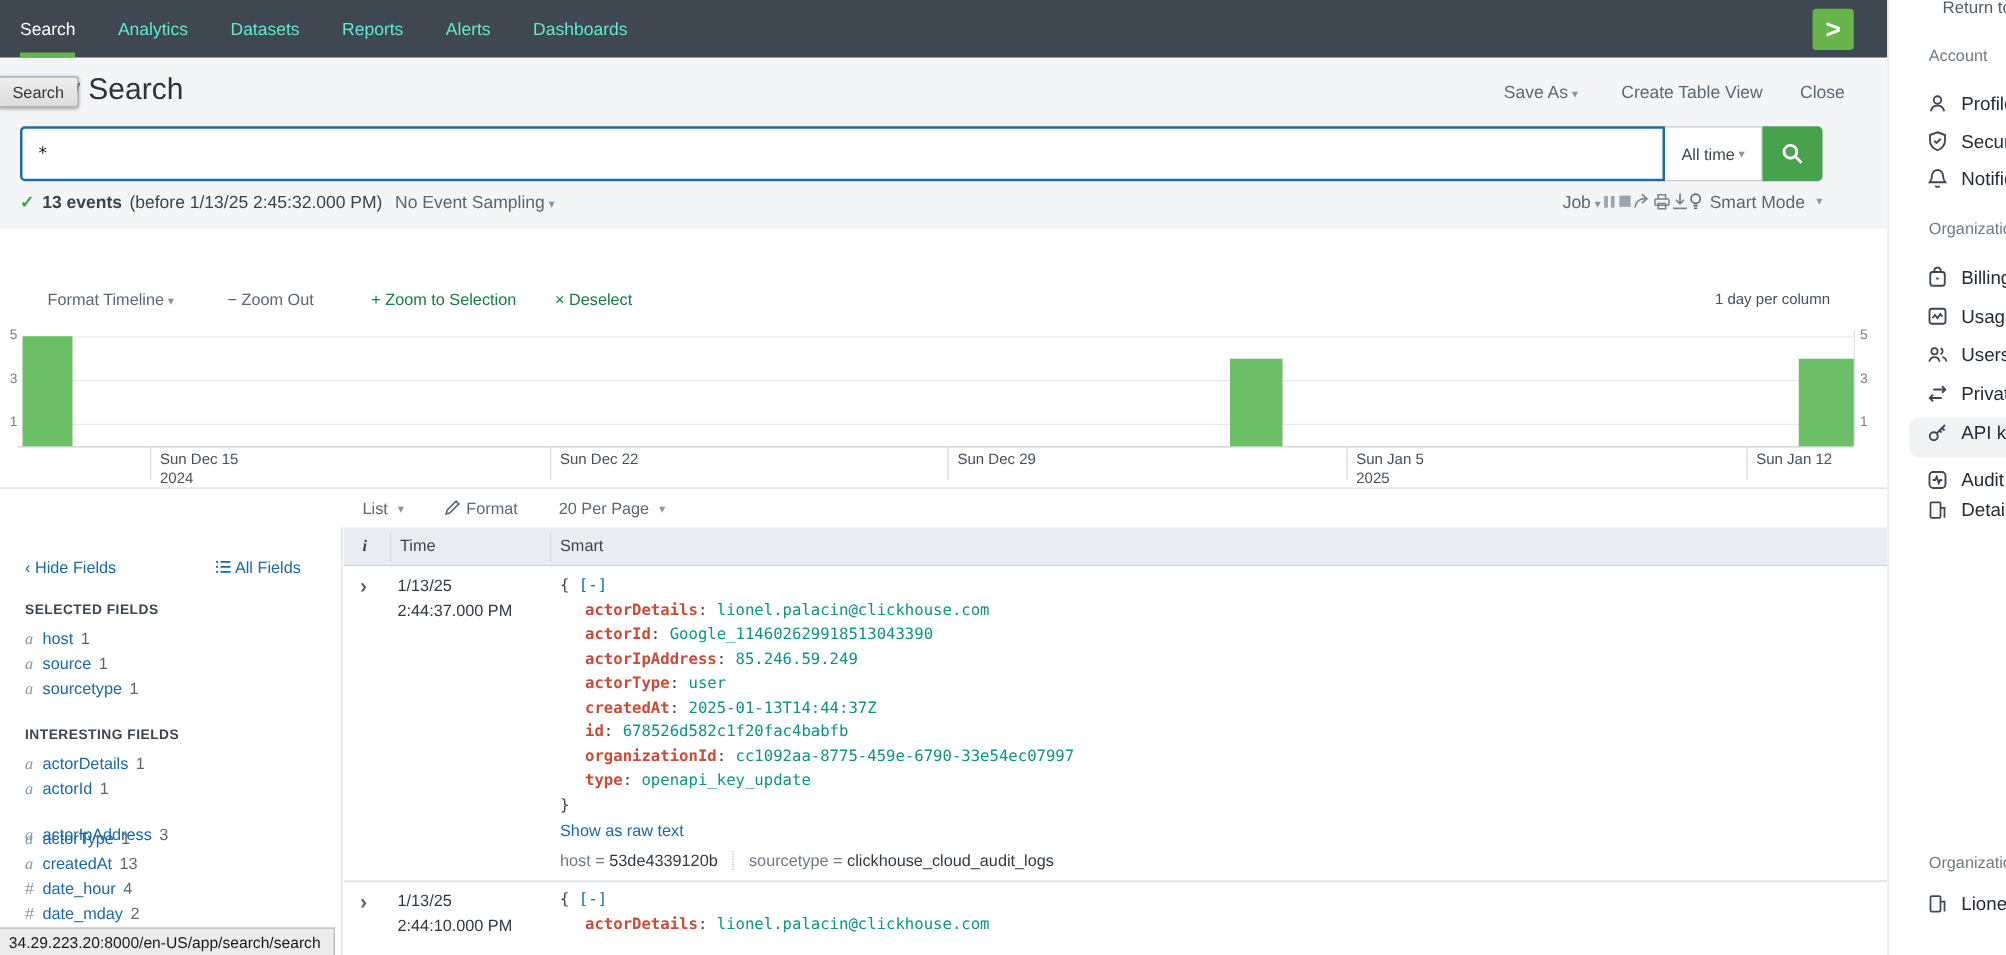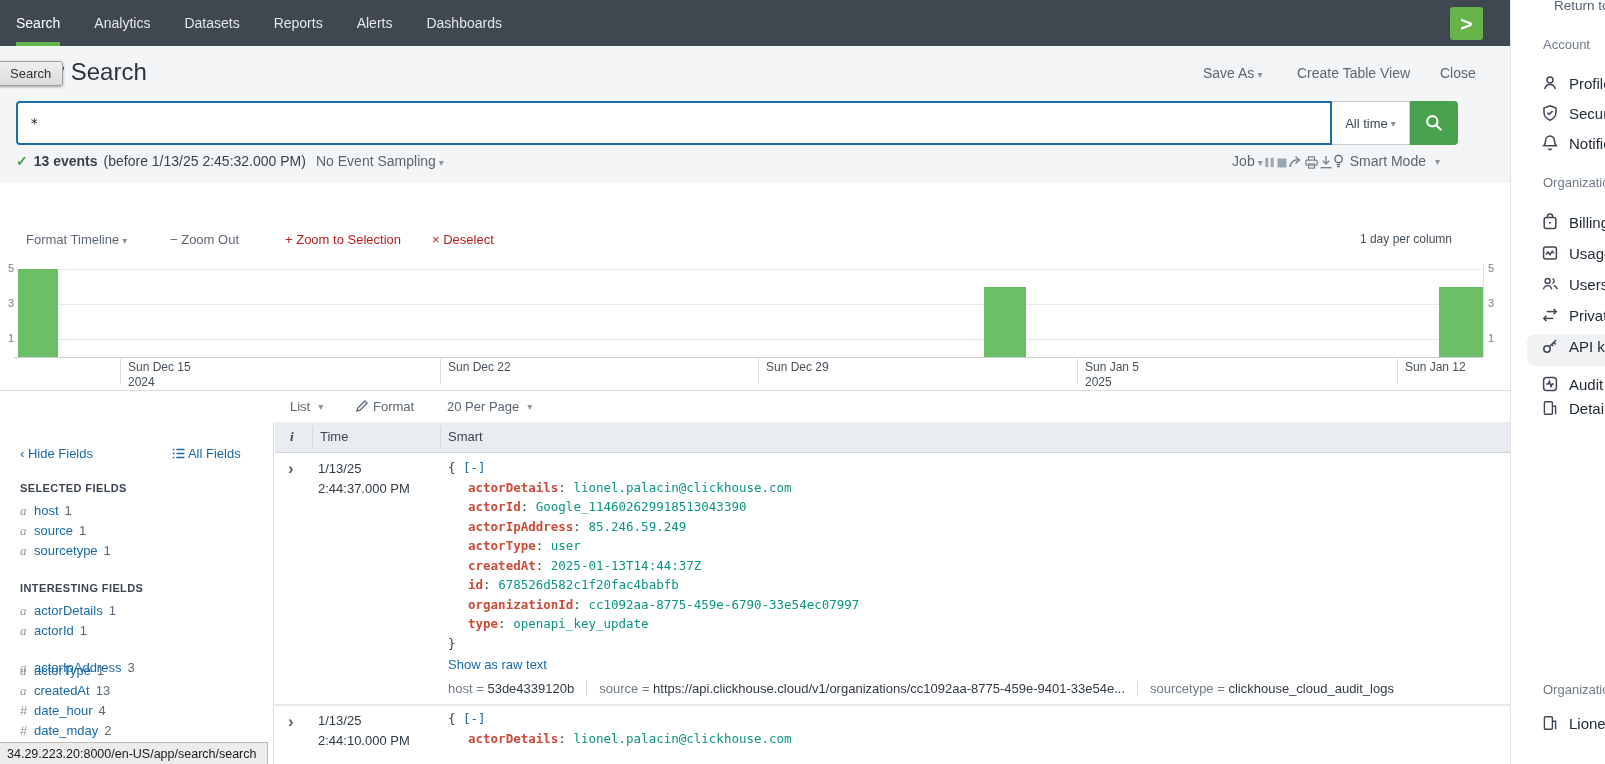--- a/index.html
+++ b/index.html
@@ -1,45 +1,45 @@
 <!DOCTYPE html>
 <html><head>
 <meta charset="utf-8">
 <style>
   *{margin:0;padding:0;box-sizing:border-box}
   html,body{width:1605px;height:764px;overflow:hidden;background:#fff;
     font-family:"Liberation Sans",sans-serif;-webkit-font-smoothing:antialiased}
   
   .sw{position:absolute;left:0;top:0;width:1510px;height:764px;background:#f3f5f6;overflow:hidden}
   .topnav{position:absolute;left:0;top:0;width:1510px;height:46px;background:#3f4750;display:flex;align-items:center;padding-left:16px;gap:34px}
-  .navitem{color:#e5e5e5;font-size:14px;height:46px;display:flex;align-items:center;position:relative;cursor:pointer}
+  .navitem{color:#5eead4;font-size:14px;height:46px;display:flex;align-items:center;position:relative;cursor:pointer}
   .navitem.active{color:#fff}
   .navitem.active::after{content:"";position:absolute;left:0;right:0;bottom:0;height:4px;background:#64b54e}
   .logo{position:absolute;left:1450px;top:7px;width:33px;height:33px;background:#68b34a;border-radius:3px;color:#fff;font-weight:bold;font-size:21px;display:flex;align-items:center;justify-content:center}
   .whiteband{position:absolute;left:0;top:183px;width:1510px;height:581px;background:#fff}
   .pagetitle{position:absolute;left:16px;top:58px;font-size:24px;font-weight:500;color:#2b3540}
   .tooltip-chip{position:absolute;left:-2px;top:61px;padding:4px 11px;background:linear-gradient(#eee,#dcdcdc);border:1px solid #a0a0a0;border-radius:3px;font-size:13px;color:#333;box-shadow:0 1px 3px rgba(0,0,0,.35);z-index:6}
   .hdr-link{position:absolute;top:65px;font-size:14px;color:#5c6773;cursor:pointer;white-space:nowrap}
   .caret{font-size:10px;color:#8a97a3;margin-left:3px}
   .searchwrap{position:absolute;left:16px;top:101px;height:44px}
   .searchinput{position:absolute;left:0;top:0;width:1316px;height:44px;border:2px solid #1c6ca8;border-radius:4px 0 0 4px;background:#fff;font-family:"DejaVu Sans Mono","Liberation Mono",monospace;font-size:14px;color:#222;padding:0 12px;outline:none}
   .timerange{position:absolute;left:1316px;top:0;width:78px;height:44px;background:#fff;border:1px solid #c6ccd2;border-left:none;display:flex;align-items:center;justify-content:center;font-size:13px;color:#3c4650;cursor:pointer}
   .searchbtn{position:absolute;left:1394px;top:0;width:48px;height:44px;background:#48a24d;border-radius:0 4px 4px 0;display:flex;align-items:center;justify-content:center;cursor:pointer}
   .jobbar{position:absolute;left:0;top:150px;width:1510px;height:30px;font-size:14px;color:#3b434c}
   .jb-left{position:absolute;left:16px;top:3px;display:flex;align-items:center;gap:6px;white-space:nowrap}
   .jb-samp{position:absolute;left:316px;top:3px;color:#5b6770;cursor:pointer}
-  .jb-right{position:absolute;right:70px;top:3px;display:flex;align-items:flex-end;color:#5b6770}
+  .jb-right{position:absolute;right:52px;top:3px;display:flex;align-items:center;color:#5b6770}
   .icnbtn{display:flex;align-items:center;cursor:pointer;color:#76828e}
   .tabbar{position:absolute;left:0;top:183px;width:1510px;height:39px;background:#fff;border-bottom:1px solid #d7dce1;display:flex;align-items:flex-start;padding-left:16px;gap:38px}
   .tab{font-size:14px;color:#5c6773;height:38px;display:flex;align-items:center;position:relative;cursor:pointer}
   .tab.active{color:#2f3a45;font-weight:bold}
   .tab.active::after{content:"";position:absolute;left:0;right:0;bottom:0;height:4px;background:#2e87c8}
-  .ctrlrow{position:absolute;left:0;top:222px;width:1510px;height:36px;background:#fff;font-size:13px;color:#5c6773}
+  .ctrlrow{position:absolute;left:12px;top:222px;width:1510px;height:36px;background:#fff;font-size:13px;color:#5c6773}
   .ctrl{position:absolute;top:10px;cursor:pointer;white-space:nowrap}
-  .ctrl.disabled{color:#b91c1c;cursor:default}
+  .ctrl.disabled{color:#15803d;cursor:default}
   .scale-label{position:absolute;right:58px;top:10px;font-size:12px;color:#46505a}
   
   .chart{position:absolute;left:0;top:258px;width:1510px;height:132px;background:#fff}
   .grid{position:absolute;left:18px;width:1465px;height:1px;background:#e7ebee}
   .baseline{position:absolute;left:14px;width:1469px;height:1px;background:#c9cfd5;top:99px}
   .plot-right{position:absolute;left:1483px;top:6px;width:1px;height:93px;background:#dde2e6}
   .ylab{position:absolute;width:12px;text-align:right;font-size:11px;color:#75818d}
   .ylab.r{text-align:left}
   .xtick{position:absolute;top:99px;width:1px;height:27px;background:#d9dee3}
   .xlab{position:absolute;top:102px;font-size:12px;color:#46505a;line-height:15px;white-space:nowrap}
@@ -291,21 +291,20 @@
     <div class="jline jpair" style="top:66px"><span class="jk">actorIpAddress</span><span class="jv">85.246.59.249</span></div>
     <div class="jline jpair" style="top:85px"><span class="jk">actorType</span><span class="jv">user</span></div>
     <div class="jline jpair" style="top:105px"><span class="jk">createdAt</span><span class="jv">2025-01-13T14:44:37Z</span></div>
     <div class="jline jpair" style="top:124px"><span class="jk">id</span><span class="jv">678526d582c1f20fac4babfb</span></div>
     <div class="jline jpair" style="top:144px"><span class="jk">organizationId</span><span class="jv">cc1092aa-8775-459e-6790-33e54ec07997</span></div>
     <div class="jline jpair" style="top:163px"><span class="jk">type</span><span class="jv">openapi_key_update</span></div>
     <div class="jline" style="top:183px">}</div>
     <div class="rawlink" style="top:204px">Show as raw text</div>
     <div class="evfields" style="top:228px">
       <span class="evf"><span>host</span> <span>=</span> <span class="evfv">53de4339120b</span></span>
-      <span class="evf"><span>source</span> <span>=</span> <span class="evfv">https://api.clickhouse.cloud/v1/organizations/cc1092aa-8775-459e-9401-33e54e...</span></span>
       <span class="evf"><span>sourcetype</span> <span>=</span> <span class="evfv">clickhouse_cloud_audit_logs</span></span>
     </div>
 
     <div style="position:absolute;left:0;top:251px;width:1235px;height:2px;background:#e4e8ec"></div>
 
     <span class="expander" style="left:13px;top:262px">›</span>
     <div class="evtime" style="left:43px;top:258px">
         <div>1/13/25</div>
         <div>2:44:10.000 PM</div>
       </div>

